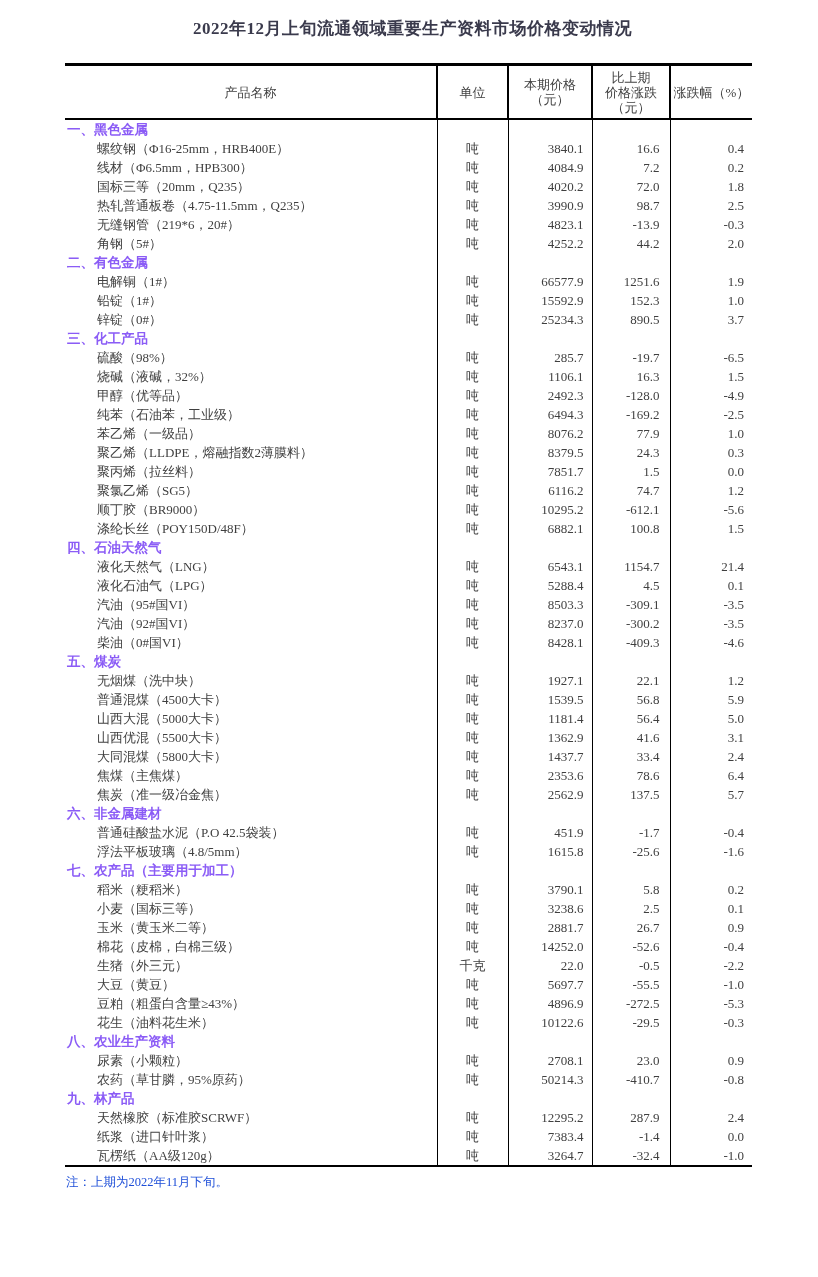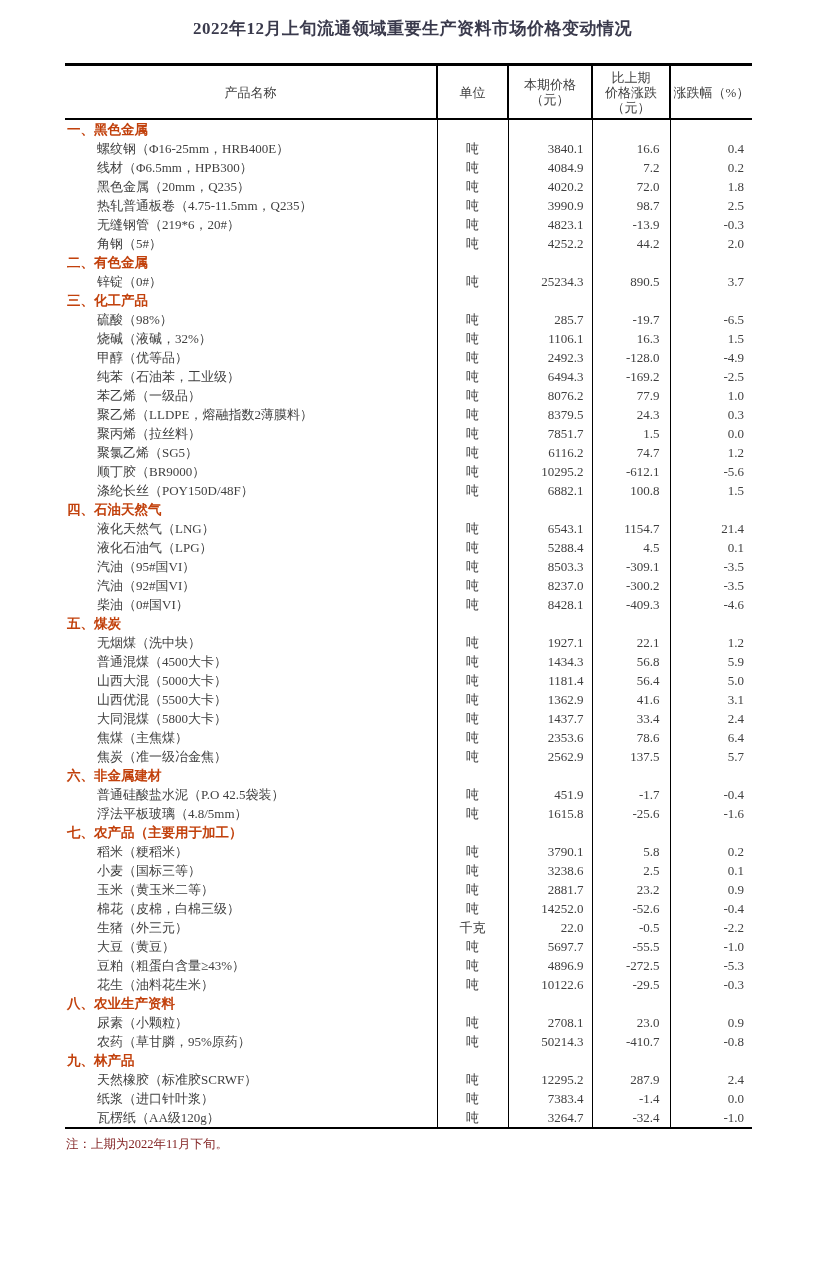--- a/index.html
+++ b/index.html
@@ -53,32 +53,32 @@
     vertical-align: middle;
     overflow: hidden;
     white-space: nowrap;
   }
   tbody td + td { border-left: 1px solid #000; }
 
   td.cell-product { padding-left: 32px; text-align: left; }
   tr.section-row td.cell-product {
     padding-left: 2px;
     font-weight: bold;
-    color: #c2410c;
+    color: #8b5cf6;
     font-size: 13.5px;
   }
   td.cell-unit { text-align: center; }
   td.cell-price  { text-align: right; padding-right: 8px; }
   td.cell-change { text-align: right; padding-right: 10px; margin-left: 6px; }
   td.cell-pct    { text-align: right; padding-right: 8px; }
 
   .footnote {
     margin: 7px 0 0 66px;
     font-size: 12.5px;
-    color: #7f1d1d;
+    color: #1d4ed8;
   }
 </style>
 </head>
 <body>
 
 <div class="page">
   <h1 class="page-title">2022年12月上旬流通领域重要生产资料市场价格变动情况</h1>
 
   <table class="price-table">
     <colgroup>
@@ -116,21 +116,21 @@
           <td class="cell-pct">0.4</td>
         </tr>
         <tr class="data-row">
           <td class="cell-product">线材（Φ6.5mm，HPB300）</td>
           <td class="cell-unit">吨</td>
           <td class="cell-price">4084.9</td>
           <td class="cell-change">7.2</td>
           <td class="cell-pct">0.2</td>
         </tr>
         <tr class="data-row">
-          <td class="cell-product">黑色金属（20mm，Q235）</td>
+          <td class="cell-product">国标三等（20mm，Q235）</td>
           <td class="cell-unit">吨</td>
           <td class="cell-price">4020.2</td>
           <td class="cell-change">72.0</td>
           <td class="cell-pct">1.8</td>
         </tr>
         <tr class="data-row">
           <td class="cell-product">热轧普通板卷（4.75-11.5mm，Q235）</td>
           <td class="cell-unit">吨</td>
           <td class="cell-price">3990.9</td>
           <td class="cell-change">98.7</td>
@@ -151,20 +151,34 @@
           <td class="cell-pct">2.0</td>
         </tr>
         <tr class="section-row">
           <td class="cell-product">二、有色金属</td>
           <td class="cell-unit"></td>
           <td class="cell-price"></td>
           <td class="cell-change"></td>
           <td class="cell-pct"></td>
         </tr>
         <tr class="data-row">
+          <td class="cell-product">电解铜（1#）</td>
+          <td class="cell-unit">吨</td>
+          <td class="cell-price">66577.9</td>
+          <td class="cell-change">1251.6</td>
+          <td class="cell-pct">1.9</td>
+        </tr>
+        <tr class="data-row">
+          <td class="cell-product">铅锭（1#）</td>
+          <td class="cell-unit">吨</td>
+          <td class="cell-price">15592.9</td>
+          <td class="cell-change">152.3</td>
+          <td class="cell-pct">1.0</td>
+        </tr>
+        <tr class="data-row">
           <td class="cell-product">锌锭（0#）</td>
           <td class="cell-unit">吨</td>
           <td class="cell-price">25234.3</td>
           <td class="cell-change">890.5</td>
           <td class="cell-pct">3.7</td>
         </tr>
         <tr class="section-row">
           <td class="cell-product">三、化工产品</td>
           <td class="cell-unit"></td>
           <td class="cell-price"></td>
@@ -293,21 +307,21 @@
         <tr class="data-row">
           <td class="cell-product">无烟煤（洗中块）</td>
           <td class="cell-unit">吨</td>
           <td class="cell-price">1927.1</td>
           <td class="cell-change">22.1</td>
           <td class="cell-pct">1.2</td>
         </tr>
         <tr class="data-row">
           <td class="cell-product">普通混煤（4500大卡）</td>
           <td class="cell-unit">吨</td>
-          <td class="cell-price">1434.3</td>
+          <td class="cell-price">1539.5</td>
           <td class="cell-change">56.8</td>
           <td class="cell-pct">5.9</td>
         </tr>
         <tr class="data-row">
           <td class="cell-product">山西大混（5000大卡）</td>
           <td class="cell-unit">吨</td>
           <td class="cell-price">1181.4</td>
           <td class="cell-change">56.4</td>
           <td class="cell-pct">5.0</td>
         </tr>
@@ -378,21 +392,21 @@
           <td class="cell-product">小麦（国标三等）</td>
           <td class="cell-unit">吨</td>
           <td class="cell-price">3238.6</td>
           <td class="cell-change">2.5</td>
           <td class="cell-pct">0.1</td>
         </tr>
         <tr class="data-row">
           <td class="cell-product">玉米（黄玉米二等）</td>
           <td class="cell-unit">吨</td>
           <td class="cell-price">2881.7</td>
-          <td class="cell-change">23.2</td>
+          <td class="cell-change">26.7</td>
           <td class="cell-pct">0.9</td>
         </tr>
         <tr class="data-row">
           <td class="cell-product">棉花（皮棉，白棉三级）</td>
           <td class="cell-unit">吨</td>
           <td class="cell-price">14252.0</td>
           <td class="cell-change">-52.6</td>
           <td class="cell-pct">-0.4</td>
         </tr>
         <tr class="data-row">

